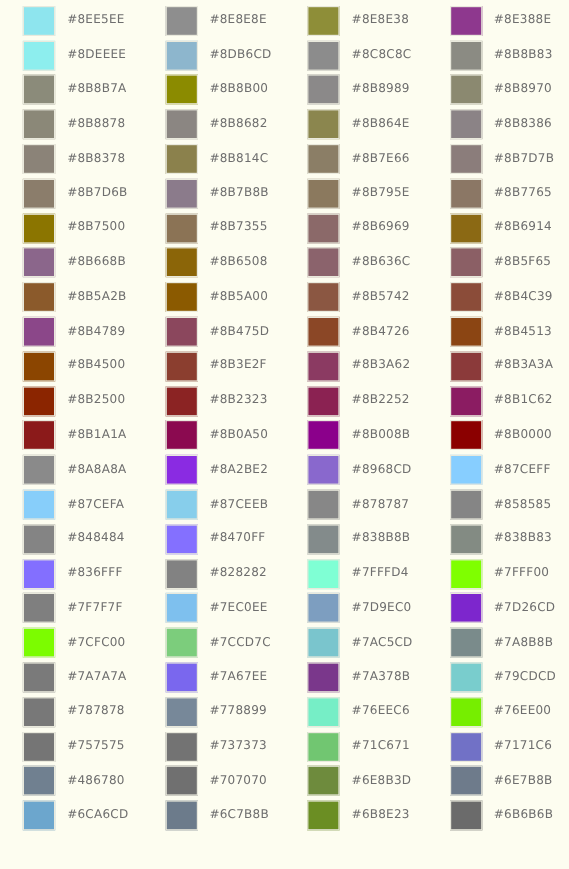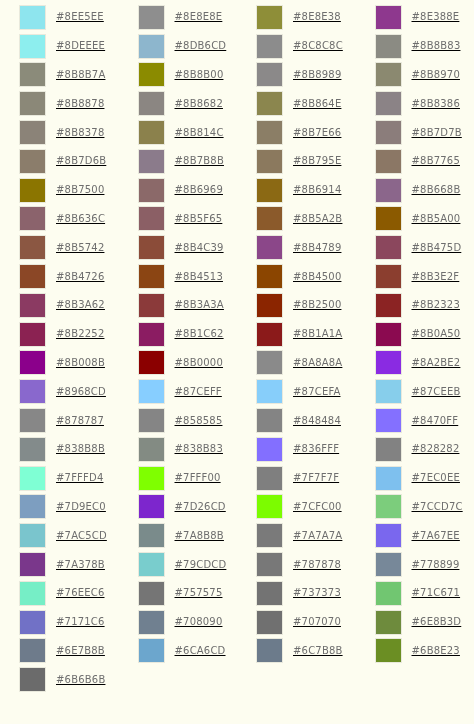--- a/index.html
+++ b/index.html
@@ -15,21 +15,20 @@
     font-family: "DejaVu Sans", "Liberation Sans", sans-serif;
   }
 
   #swatch-chart {
     position: relative;
     width: 474px;
     height: 724px;
     background: #fdfdf0;
     box-sizing: border-box;
     padding: 3px 0 0 0;
-    text-decoration: underline;
   }
 
   .chart-grid {
     display: grid;
     grid-template-columns: repeat(4, 118.5px);
     grid-auto-rows: 28.8px;
     width: 474px;
     column-gap: 0;
     row-gap: 0;
   }
@@ -160,32 +159,40 @@
       </div>
       <div class="swatch-cell">
         <div class="swatch-chip" style="background-color: rgb(139, 119, 101); border-color: rgb(233, 233, 220);"></div>
         <span class="swatch-label">#8B7765</span>
       </div>
       <div class="swatch-cell">
         <div class="swatch-chip" style="background-color: rgb(139, 117, 0); border-color: rgb(233, 233, 220);"></div>
         <span class="swatch-label">#8B7500</span>
       </div>
       <div class="swatch-cell">
+        <div class="swatch-chip" style="background-color: rgb(139, 115, 85); border-color: rgb(233, 233, 220);"></div>
+        <span class="swatch-label">#8B7355</span>
+      </div>
+      <div class="swatch-cell">
         <div class="swatch-chip" style="background-color: rgb(139, 105, 105); border-color: rgb(233, 233, 220);"></div>
         <span class="swatch-label">#8B6969</span>
       </div>
       <div class="swatch-cell">
         <div class="swatch-chip" style="background-color: rgb(139, 105, 20); border-color: rgb(233, 233, 220);"></div>
         <span class="swatch-label">#8B6914</span>
       </div>
       <div class="swatch-cell">
         <div class="swatch-chip" style="background-color: rgb(139, 102, 139); border-color: rgb(233, 233, 220);"></div>
         <span class="swatch-label">#8B668B</span>
       </div>
       <div class="swatch-cell">
+        <div class="swatch-chip" style="background-color: rgb(139, 101, 8); border-color: rgb(233, 233, 220);"></div>
+        <span class="swatch-label">#8B6508</span>
+      </div>
+      <div class="swatch-cell">
         <div class="swatch-chip" style="background-color: rgb(139, 99, 108); border-color: rgb(233, 233, 220);"></div>
         <span class="swatch-label">#8B636C</span>
       </div>
       <div class="swatch-cell">
         <div class="swatch-chip" style="background-color: rgb(139, 95, 101); border-color: rgb(233, 233, 220);"></div>
         <span class="swatch-label">#8B5F65</span>
       </div>
       <div class="swatch-cell">
         <div class="swatch-chip" style="background-color: rgb(139, 90, 43); border-color: rgb(233, 233, 220);"></div>
         <span class="swatch-label">#8B5A2B</span>
@@ -384,38 +391,42 @@
       </div>
       <div class="swatch-cell">
         <div class="swatch-chip" style="background-color: rgb(119, 136, 153); border-color: rgb(233, 233, 220);"></div>
         <span class="swatch-label">#778899</span>
       </div>
       <div class="swatch-cell">
         <div class="swatch-chip" style="background-color: rgb(118, 238, 198); border-color: rgb(233, 233, 220);"></div>
         <span class="swatch-label">#76EEC6</span>
       </div>
       <div class="swatch-cell">
+        <div class="swatch-chip" style="background-color: rgb(118, 238, 0); border-color: rgb(233, 233, 220);"></div>
+        <span class="swatch-label">#76EE00</span>
+      </div>
+      <div class="swatch-cell">
         <div class="swatch-chip" style="background-color: rgb(117, 117, 117); border-color: rgb(233, 233, 220);"></div>
         <span class="swatch-label">#757575</span>
       </div>
       <div class="swatch-cell">
         <div class="swatch-chip" style="background-color: rgb(115, 115, 115); border-color: rgb(233, 233, 220);"></div>
         <span class="swatch-label">#737373</span>
       </div>
       <div class="swatch-cell">
         <div class="swatch-chip" style="background-color: rgb(113, 198, 113); border-color: rgb(233, 233, 220);"></div>
         <span class="swatch-label">#71C671</span>
       </div>
       <div class="swatch-cell">
         <div class="swatch-chip" style="background-color: rgb(113, 113, 198); border-color: rgb(233, 233, 220);"></div>
         <span class="swatch-label">#7171C6</span>
       </div>
       <div class="swatch-cell">
         <div class="swatch-chip" style="background-color: rgb(112, 128, 144); border-color: rgb(233, 233, 220);"></div>
-        <span class="swatch-label">#708090</span>
+        <span class="swatch-label">#486780</span>
       </div>
       <div class="swatch-cell">
         <div class="swatch-chip" style="background-color: rgb(112, 112, 112); border-color: rgb(233, 233, 220);"></div>
         <span class="swatch-label">#707070</span>
       </div>
       <div class="swatch-cell">
         <div class="swatch-chip" style="background-color: rgb(110, 139, 61); border-color: rgb(233, 233, 220);"></div>
         <span class="swatch-label">#6E8B3D</span>
       </div>
       <div class="swatch-cell">

